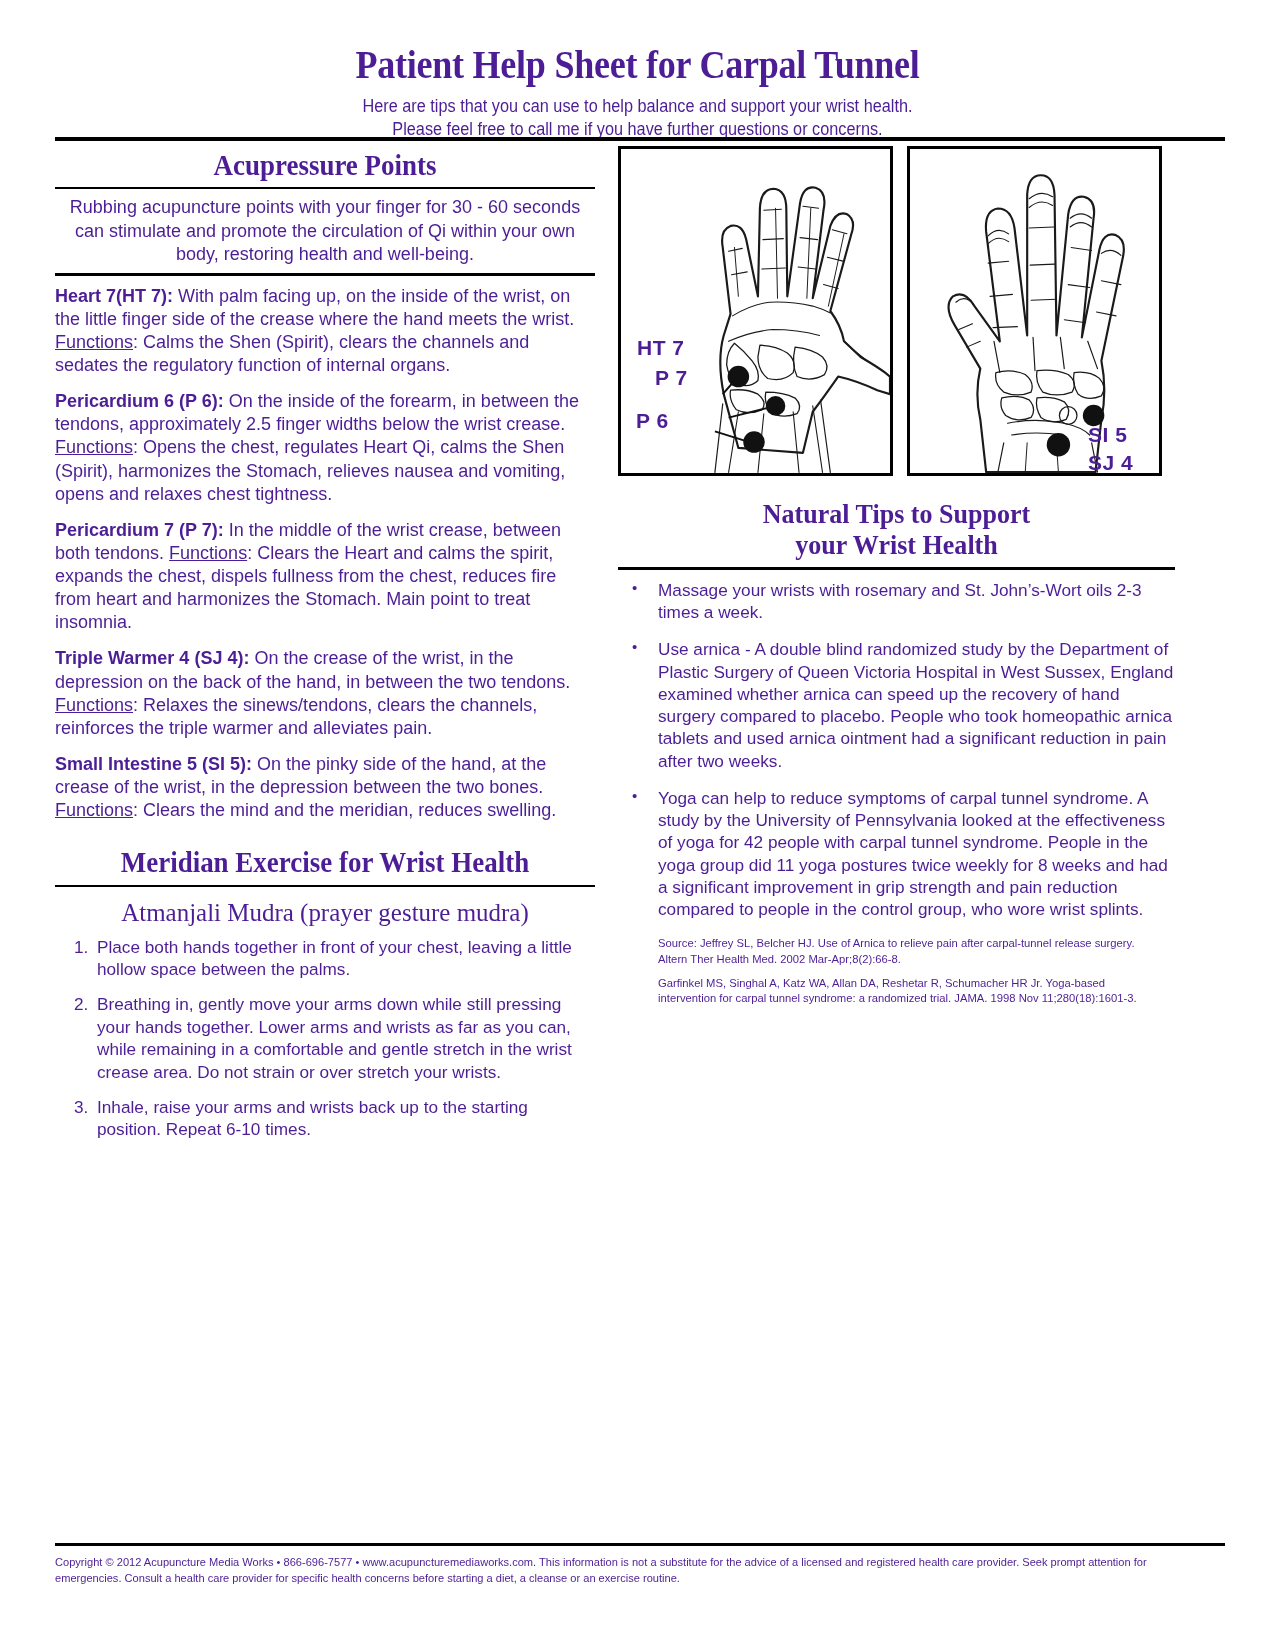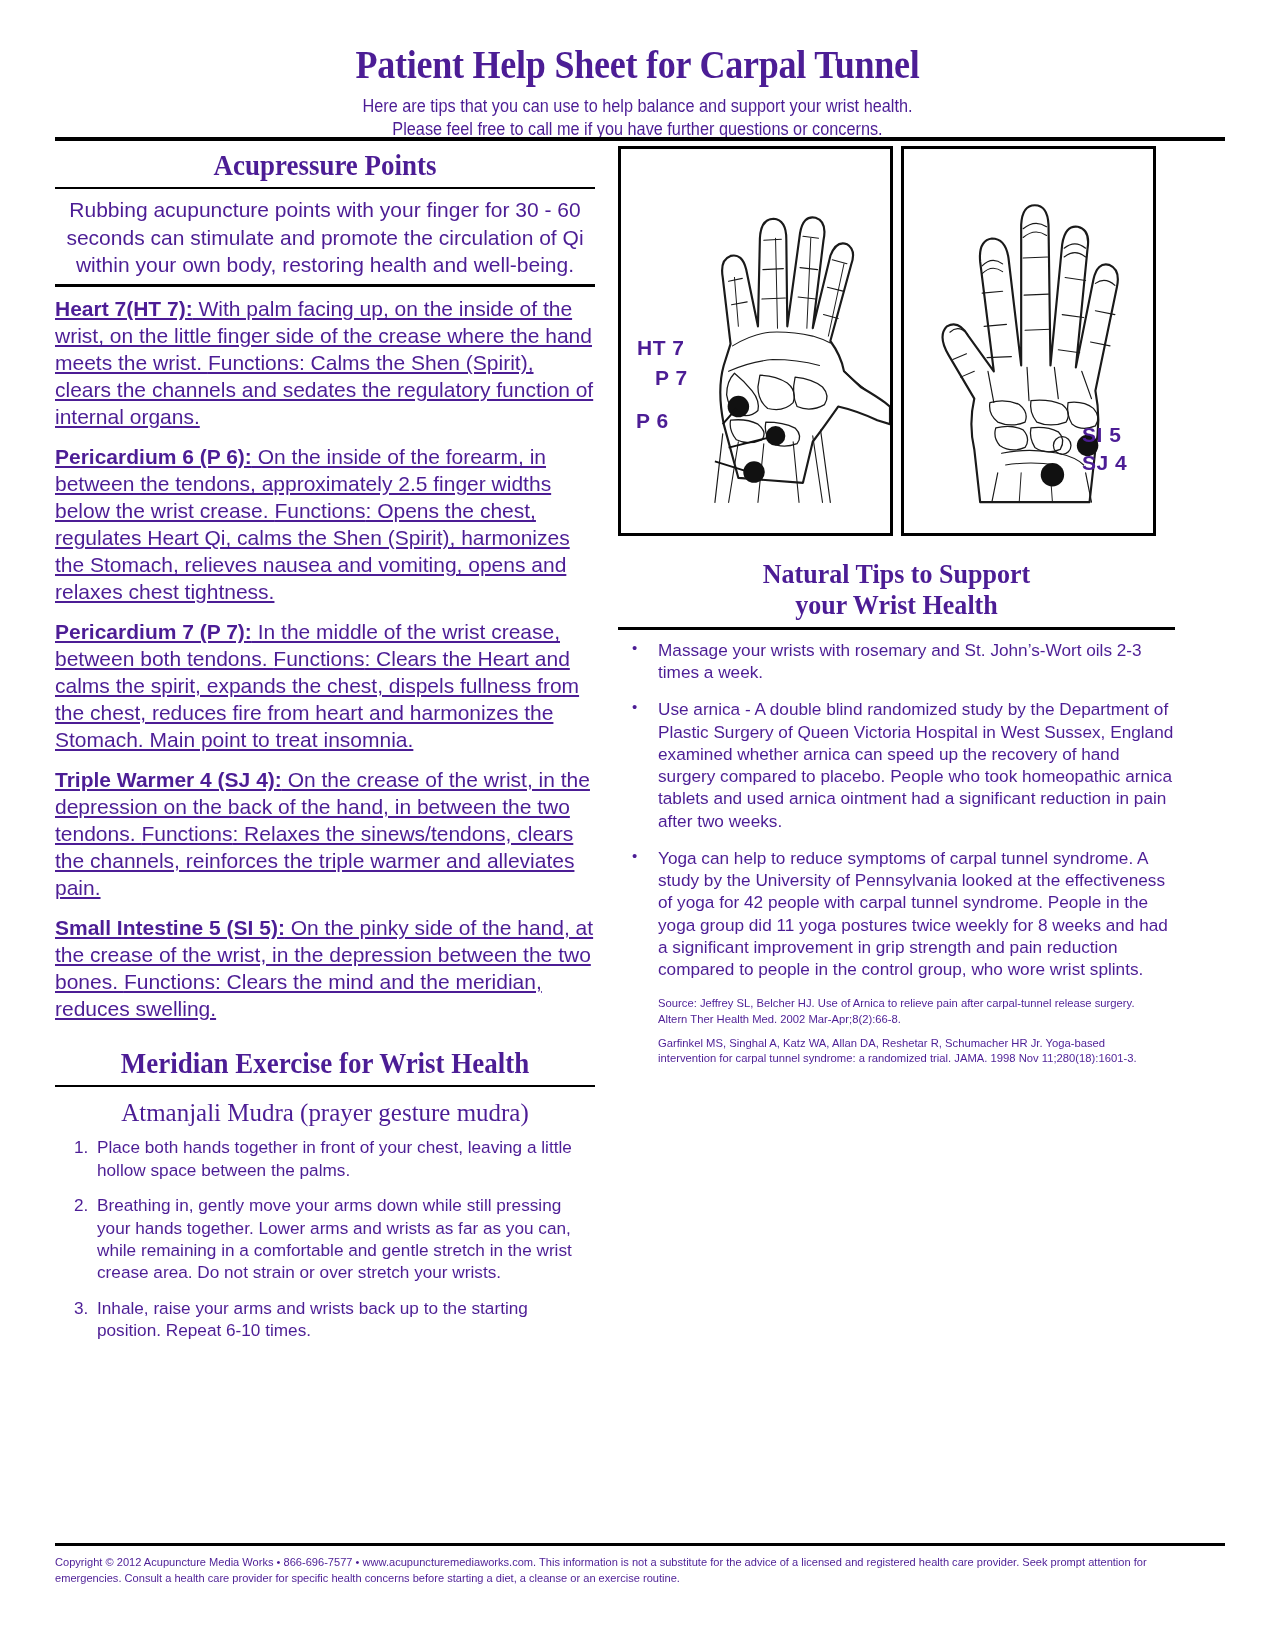--- a/index.html
+++ b/index.html
@@ -73,33 +73,32 @@
     line-height: 1.12;
     transform: scaleX(0.93);
     transform-origin: center;
     margin: 3px 0 6px 0;
   }
   .sec-head.two-line { font-size: 28px; }
   .hr-thin { border-top: 2px solid #000; margin: 5px 0 7px 0; }
   .hr-med  { border-top: 3px solid #000; margin: 6px 0 9px 0; }
 
   .intro {
-    font-size: 21px;
+    font-size: 18px;
     line-height: 1.30;
     text-align: center;
     padding: 0 6px;
   }
 
   
   .pt {
-    font-size: 21px;
+    font-size: 18px;
     line-height: 1.285;
     margin: 0 0 13px 0;
     text-align: left;
-    text-decoration: underline;
   }
   .pt:last-child { margin-bottom: 16px; }
   .pt b { font-weight: bold; }
   .fn { text-decoration: underline; }
 
   
   .mudra-title {
     font-family: "Liberation Serif", serif;
     font-size: 26px;
     text-align: center;
@@ -113,22 +112,22 @@
     font-size: 17.2px;
     line-height: 1.30;
   }
   ol.steps li { margin-bottom: 13px; padding-left: 4px; }
   ol.steps li:last-child { margin-bottom: 0; }
 
   
   .figs {
     position: relative;
     display: flex;
-    gap: 8px;
-    height: 390px;
+    gap: 14px;
+    height: 330px;
   }
   .figbox {
     border: 3px solid #000;
     background: #fff;
     position: relative;
     overflow: hidden;
     box-sizing: border-box;
   }
   .figbox.a { width: 275px; }
   .figbox.b { width: 255px; }

